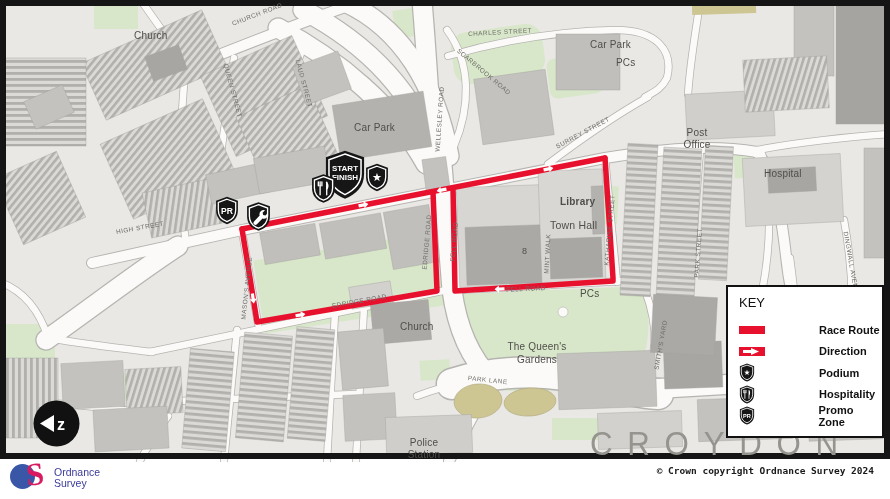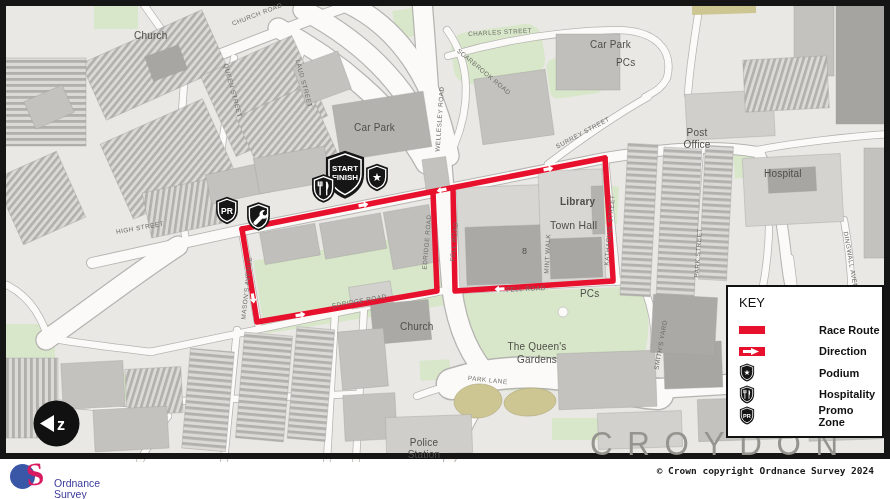--- a/index.html
+++ b/index.html
@@ -25,21 +25,21 @@
   .key-lb{font-weight:bold;font-size:11px;color:#111;}
   .swatch{width:26px;height:8px;}
   
   .copyright{position:absolute;right:16px;top:465px;font:bold 9.5px "DejaVu Sans Mono",monospace;
              color:#1a1a1a;}
   .oslogo{position:absolute;left:10px;top:462px;width:130px;height:34px;}
   .os-circle{position:absolute;left:0;top:2px;width:25px;height:25px;border-radius:50%;
              background:#3a57a7;}
   .os-s{position:absolute;left:16px;top:-6px;font:bold 32px "Liberation Serif",serif;
         color:#d81b60;transform:rotate(-6deg);}
-  .os-text{position:absolute;left:44px;top:16px;font:10.5px/11px "Liberation Sans",sans-serif;
+  .os-text{position:absolute;left:44px;top:5px;font:10.5px/11px "Liberation Sans",sans-serif;
            color:#3a3a9c;}
   .compass{position:absolute;left:33px;top:400px;width:47px;height:47px;}
 </style>
 </head>
 <body>
 
 <div id="stage">
 
 <svg id="mapsvg" width="890" height="462" viewBox="0 0 890 462">
   <defs>

